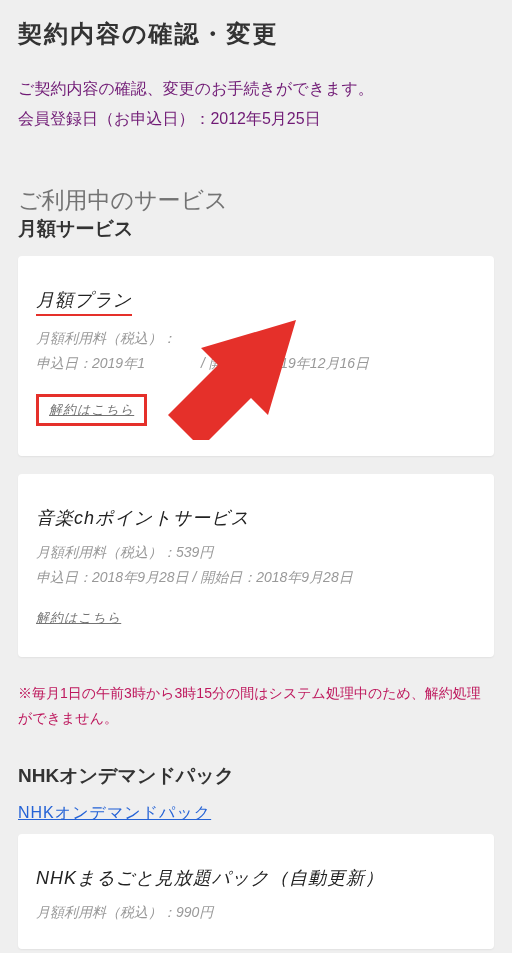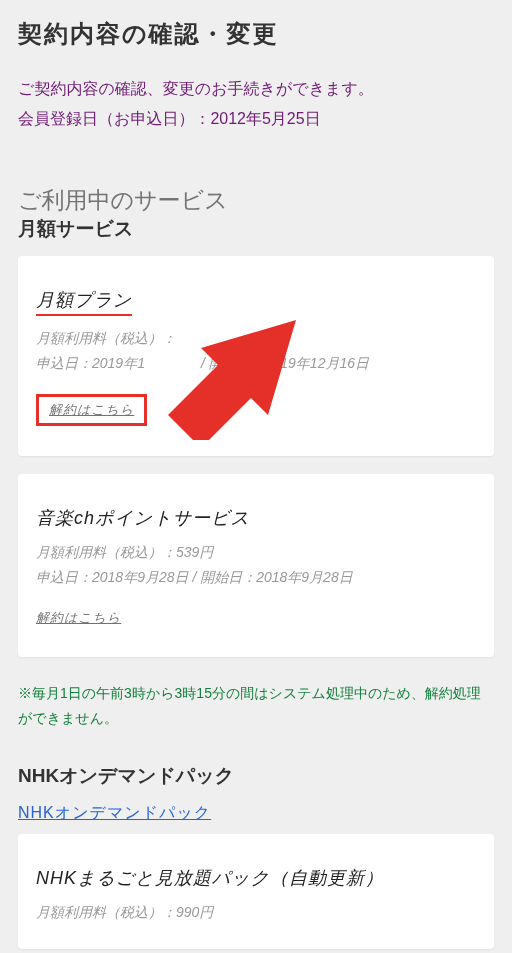--- a/index.html
+++ b/index.html
@@ -47,21 +47,21 @@
       color: #737373;
       font-size: 13px;
       text-decoration: underline;
       letter-spacing: 1px;
       cursor: pointer;
     }
     .cancel-link.boxed {
       border: 3px solid #e5302a;
       padding: 4px 10px;
     }
-    .note { font-size: 14px; color: #15803d; line-height: 1.8; margin: 24px 0 8px 0; }
+    .note { font-size: 14px; color: #be185d; line-height: 1.8; margin: 24px 0 8px 0; }
     .sublink {
       color: #2563d6;
       font-size: 16px;
       text-decoration: underline;
       letter-spacing: 1px;
       display: inline-block;
       margin-bottom: 10px;
       cursor: pointer;
     }
     

